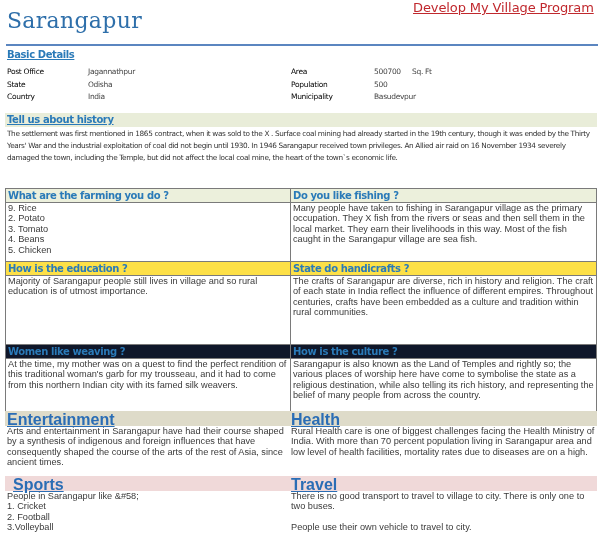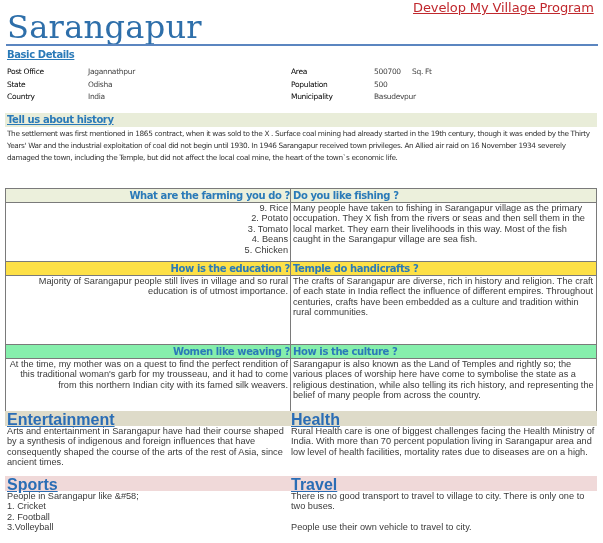--- a/index.html
+++ b/index.html
@@ -6,21 +6,21 @@
     html, body { width: 603px; height: 543px; background: #ffffff; overflow: hidden; }
     body { position: relative; font-family: "Liberation Sans", sans-serif; color: #333; }
 
     .program-link {
       position: absolute; left: 413px; top: 0px;
       font-family: "DejaVu Sans", sans-serif; font-size: 13px; color: #c0282d;
       text-decoration: underline; cursor: pointer; letter-spacing: -0.1px;
     }
     .village-title {
       position: absolute; left: 7px; top: 8px;
-      font-family: "DejaVu Serif", serif; font-size: 32px; color: #2e6faa;
+      font-family: "DejaVu Serif", serif; font-size: 22px; color: #2e6faa;
       letter-spacing: 0.3px;
     }
     .title-rule {
       position: absolute; left: 6px; top: 44px; width: 592px; height: 2px;
       background: #5b86c0;
     }
 
     .section-heading {
       font-family: "DejaVu Sans", sans-serif; font-size: 10px; font-weight: bold;
       color: #2a7ab8; text-decoration: underline; letter-spacing: -0.4px;
@@ -45,35 +45,35 @@
       color: #333; letter-spacing: -0.35px;
     }
 
     .grid {
       position: absolute; left: 5px; top: 188px; width: 592px;
       border: 1.5px solid #7a7a7a; border-collapse: collapse;
     }
     .grid-row { display: flex; border-bottom: 1.5px solid #7a7a7a; }
     .grid-row:last-child { border-bottom: none; }
     .cell { width: 50%; }
-    .cell:first-child { border-right: 1.5px solid #7a7a7a; width: 285px; text-align: right; }
+    .cell:first-child { border-right: 1.5px solid #7a7a7a; width: 285px; }
     .cell:last-child { width: 305px; }
     .cell-head {
       height: 14px; padding-left: 2px;
       font-family: "DejaVu Sans", sans-serif; font-size: 10px; font-weight: bold;
       color: #2a7ab8; line-height: 14px; letter-spacing: -0.4px;
       border-bottom: 1px solid #7a7a7a;
     }
     .cell-body {
       padding: 0 2px; font-family: "Liberation Sans", sans-serif; font-size: 9.2px;
       line-height: 10.4px; color: #3a3a3a;
     }
     .r1 .cell-head { background: #ecf0dc; }
     .r2 .cell-head { background: #fde047; }
-    .r3 .cell-head { background: #86efac; }
+    .r3 .cell-head { background: #0f172a; }
     .r1 .cell-body { height: 58px; }
     .r2 .cell-body { height: 68px; }
     .r3 .cell-body { height: 53px; }
 
     .band {
       position: absolute; left: 5px; width: 592px; height: 15px;
     }
     .band-ent { top: 411px; background: #dedbc9; }
     .band-sports { top: 476px; background: #f0d9d9; }
     .sub-heading {
@@ -135,21 +135,21 @@
       <div class="cell-head">Do you like fishing ?</div>
       <div class="cell-body">Many people have taken to fishing in Sarangapur village as the primary occupation. They X fish from the rivers or seas and then sell them in the local market. They earn their livelihoods in this way. Most of the fish caught in the Sarangapur village are sea fish.</div>
     </div>
   </div>
   <div class="grid-row r2">
     <div class="cell">
       <div class="cell-head">How is the education ?</div>
       <div class="cell-body">Majority of Sarangapur people still lives in village and so rural education is of utmost importance.</div>
     </div>
     <div class="cell">
-      <div class="cell-head">Temple do handicrafts ?</div>
+      <div class="cell-head">State do handicrafts ?</div>
       <div class="cell-body">The crafts of Sarangapur are diverse, rich in history and religion. The craft of each state in India reflect the influence of different empires. Throughout centuries, crafts have been embedded as a culture and tradition within rural communities.</div>
     </div>
   </div>
   <div class="grid-row r3">
     <div class="cell">
       <div class="cell-head">Women like weaving ?</div>
       <div class="cell-body">At the time, my mother was on a quest to find the perfect rendition of this traditional woman's garb for my trousseau, and it had to come from this northern Indian city with its famed silk weavers.</div>
     </div>
     <div class="cell">
       <div class="cell-head">How is the culture ?</div>
@@ -158,21 +158,21 @@
   </div>
 </div>
 
 <div class="band band-ent"></div>
 <div class="sub-heading" style="left:7px; top:411px;">Entertainment</div>
 <div class="sub-text" style="left:7px; top:426px; width:282px;">Arts and entertainment in Sarangapur have had their course shaped by a synthesis of indigenous and foreign influences that have consequently shaped the course of the arts of the rest of Asia, since ancient times.</div>
 <div class="sub-heading" style="left:291px; top:411px;">Health</div>
 <div class="sub-text" style="left:291px; top:426px; width:306px;">Rural Health care is one of biggest challenges facing the Health Ministry of India. With more than 70 percent population living in Sarangapur area and low level of health facilities, mortality rates due to diseases are on a high.</div>
 
 <div class="band band-sports"></div>
-<div class="sub-heading" style="left:7px; top:476px;">Sports</div>
+<div class="sub-heading" style="left:13px; top:476px;">Sports</div>
 <div class="sub-text" style="left:7px; top:491px; width:282px;">
   <div>People in Sarangapur like &amp;#58;</div>
   <div>1. Cricket</div>
   <div>2. Football</div>
   <div>3.Volleyball</div>
 </div>
 <div class="sub-heading" style="left:291px; top:476px;">Travel</div>
 <div class="sub-text" style="left:291px; top:491px; width:300px;">
   <div>There is no good transport to travel to village to city. There is only one to two buses.</div>
   <div style="height:10px;"></div>

